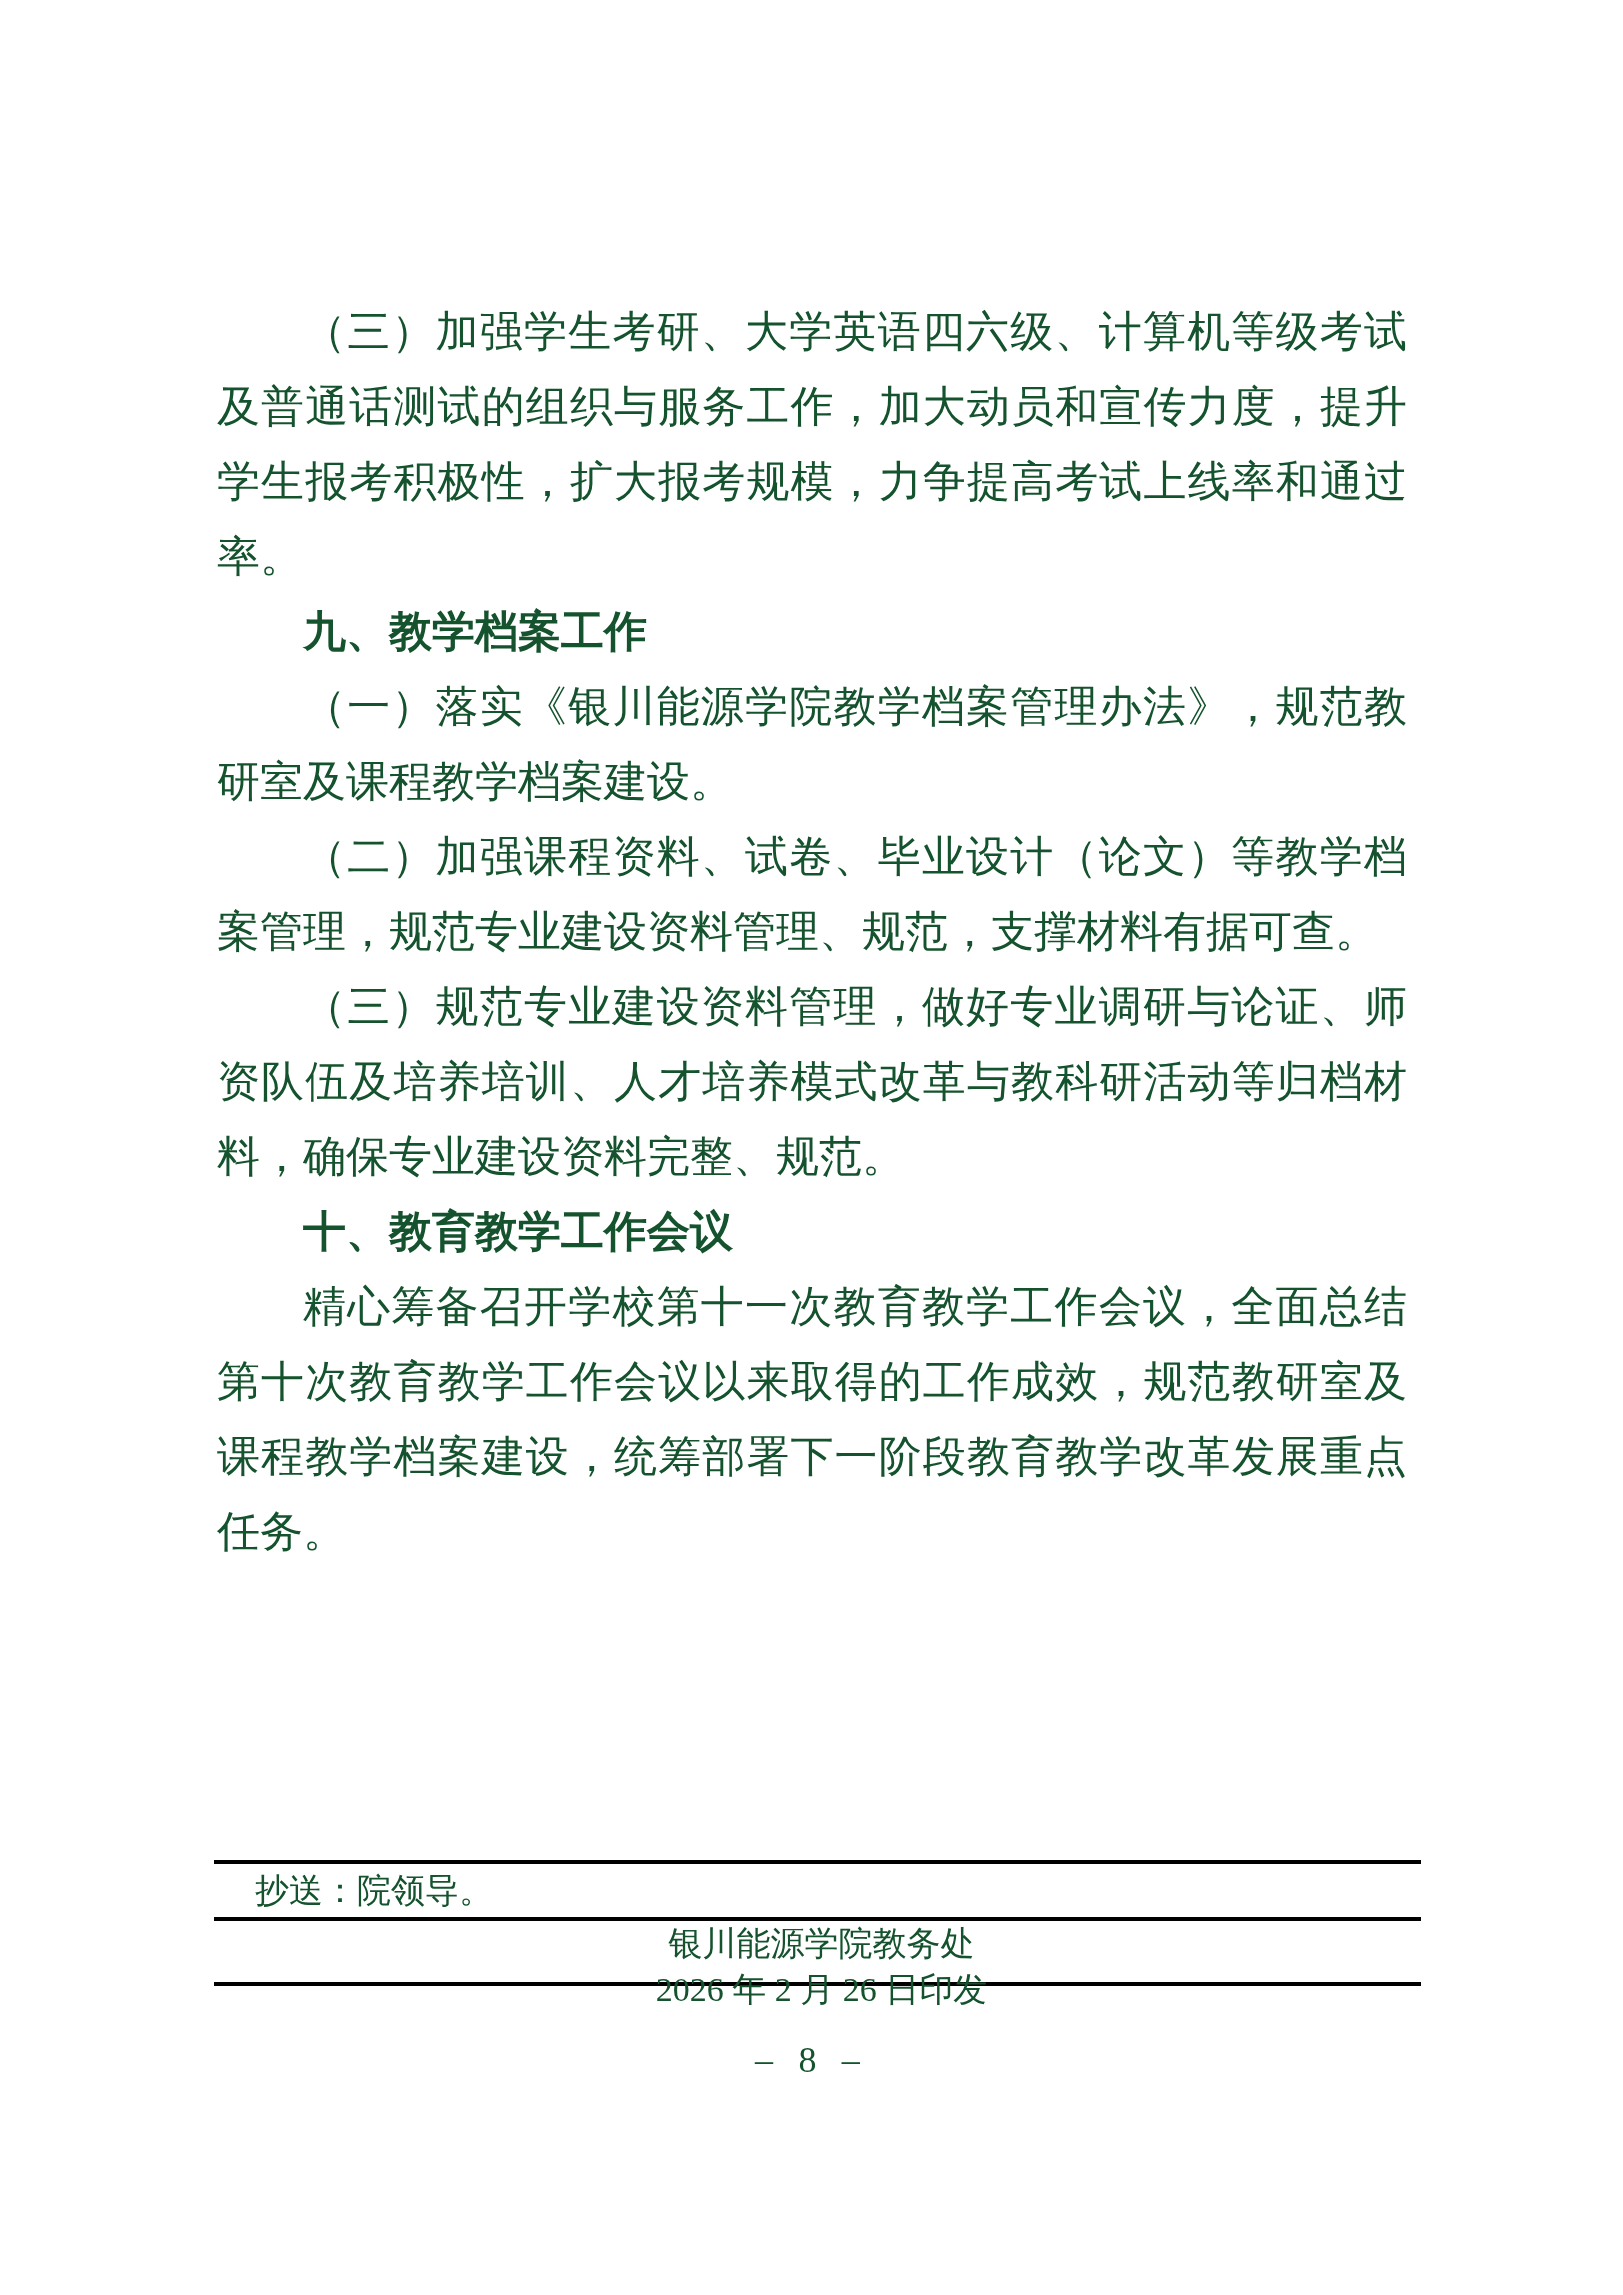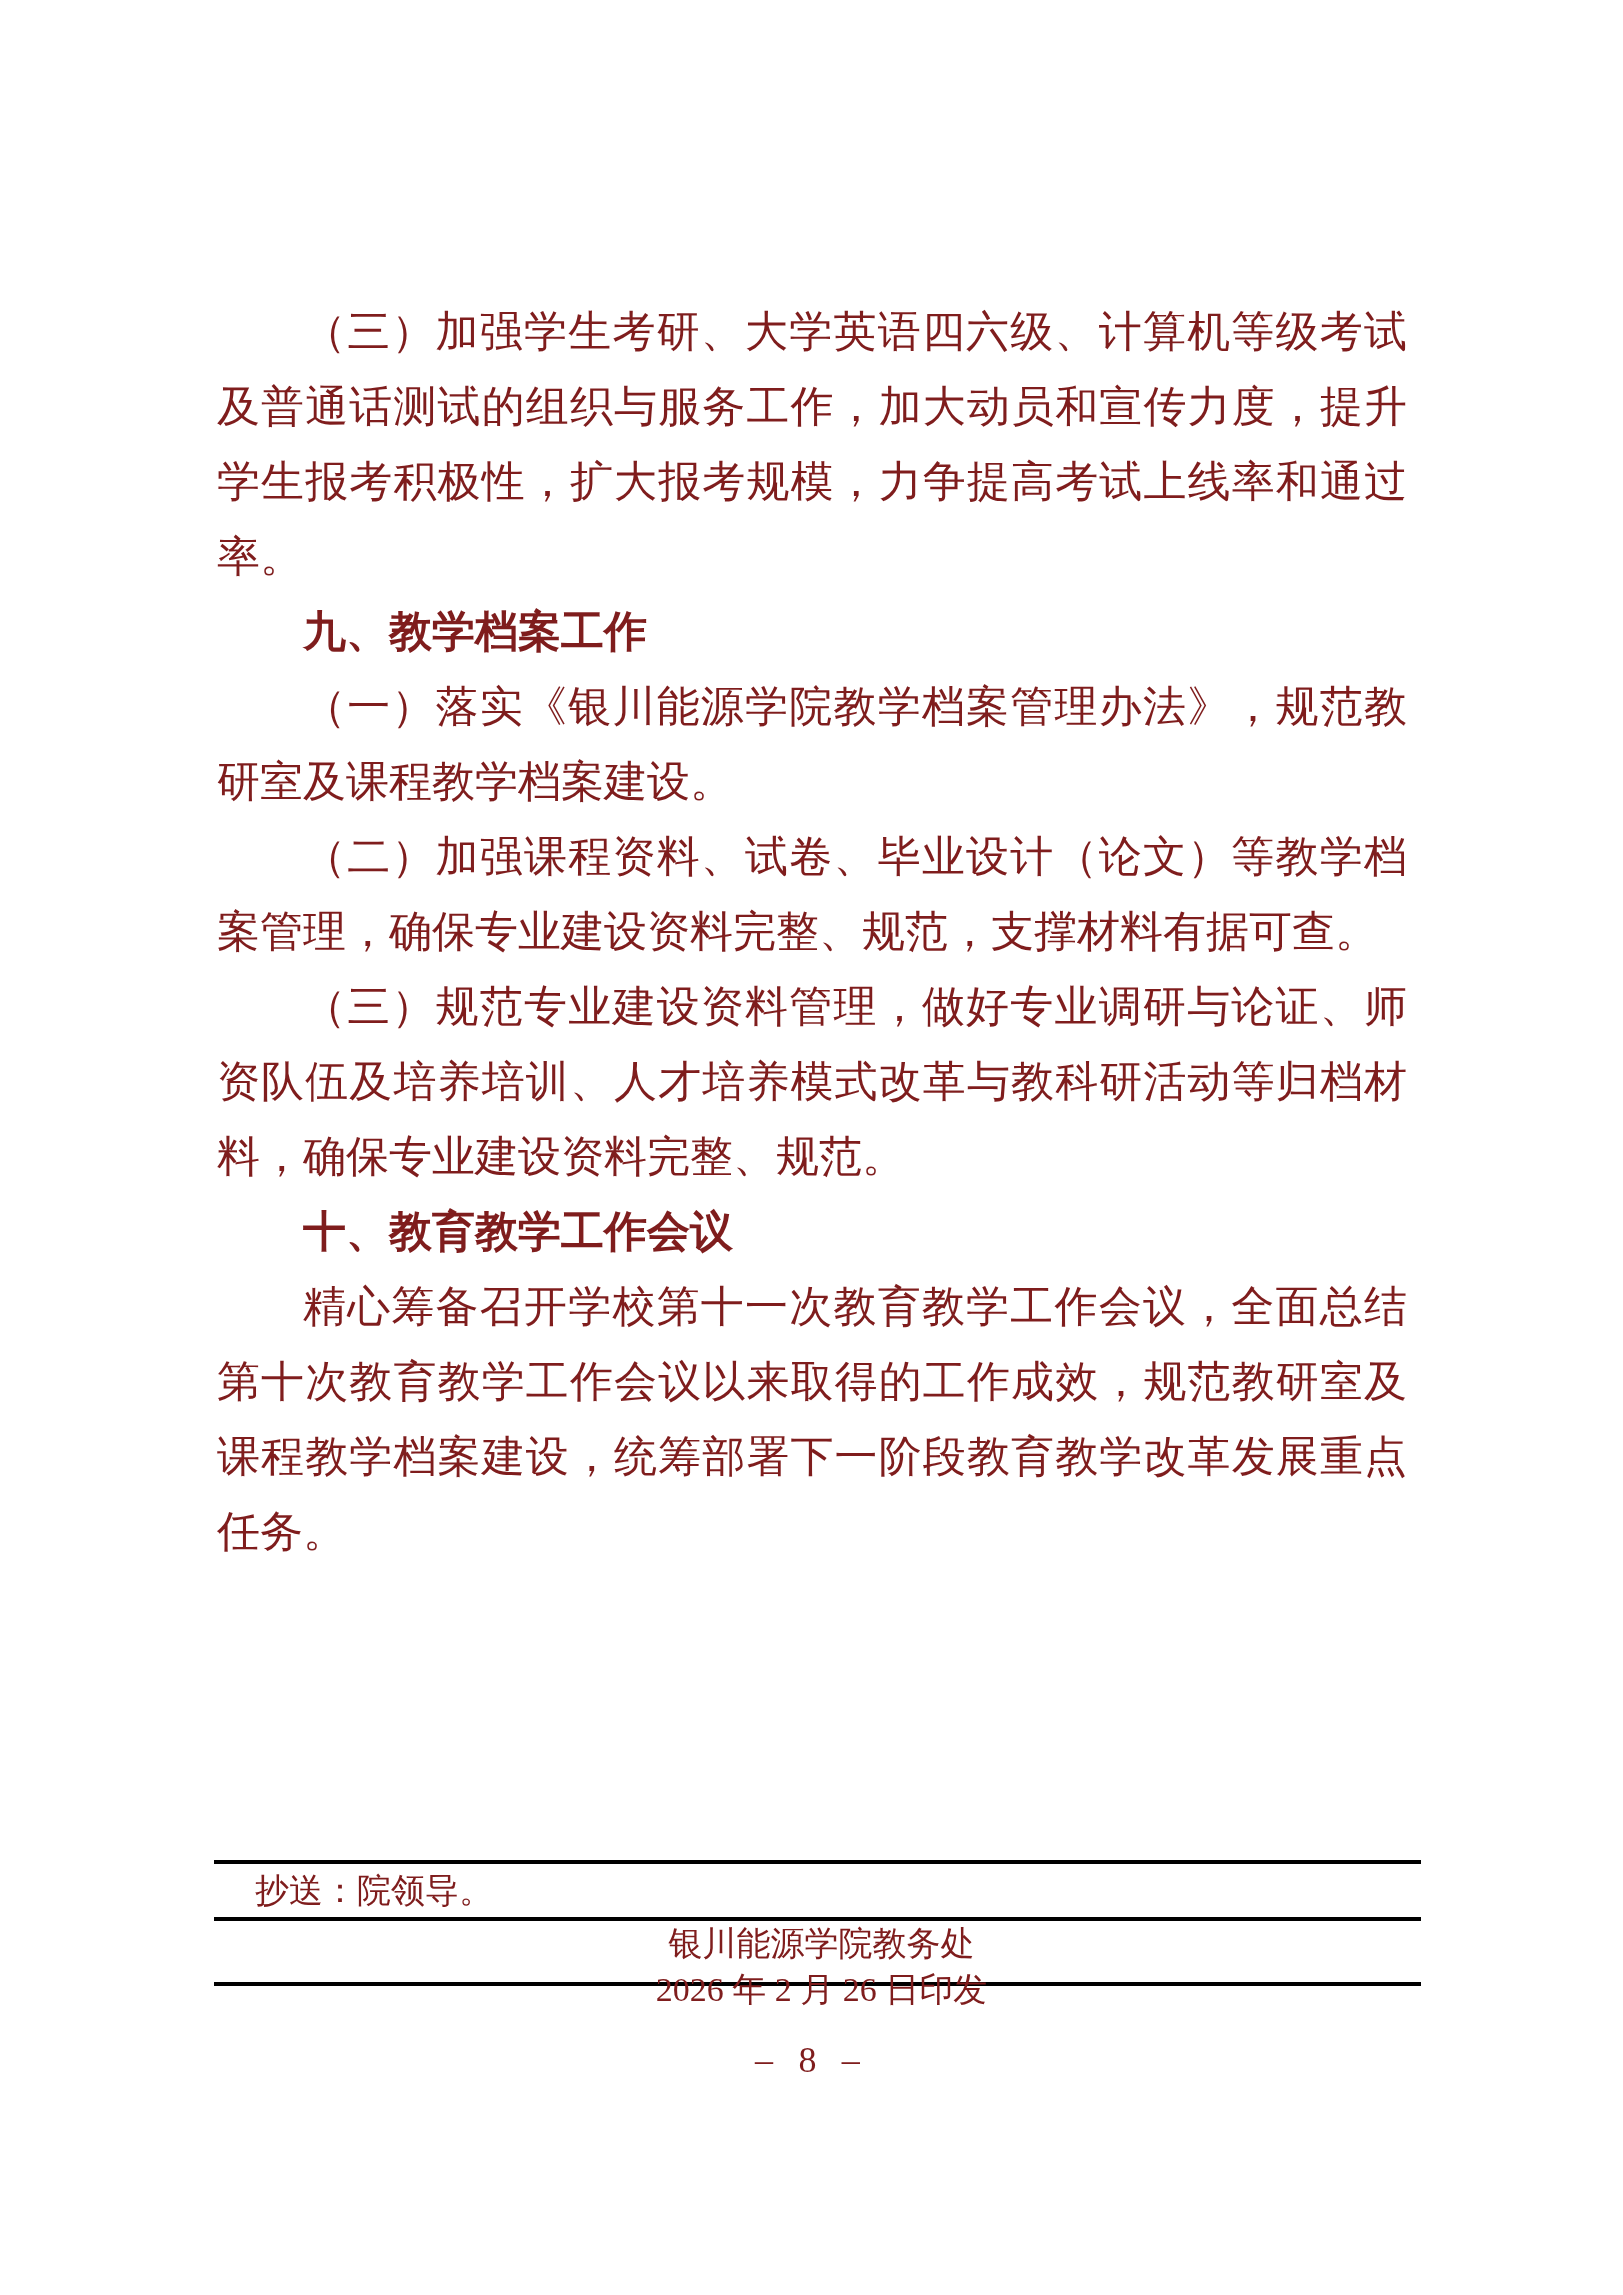--- a/index.html
+++ b/index.html
@@ -6,21 +6,21 @@
     margin: 0;
     padding: 0;
     background: #888;
   }
   .page {
     position: relative;
     width: 1623px;
     height: 2295px;
     margin: 0 auto;
     background: #ffffff;
-    color: #7f1d1d;
+    color: #14532d;
     font-family: "Liberation Serif", "DejaVu Serif", serif;
     overflow: hidden;
   }
   .body-text {
     position: absolute;
     left: 217px;
     top: 294px;
     width: 1190px;
   }
   .para {
@@ -80,21 +80,21 @@
 </style>
 </head>
 <body>
 
 <div class="page">
 
   <main class="body-text">
     <p class="para">（三）加强学生考研、大学英语四六级、计算机等级考试及普通话测试的组织与服务工作，加大动员和宣传力度，提升学生报考积极性，扩大报考规模，力争提高考试上线率和通过率。</p>
     <h2 class="heading">九、教学档案工作</h2>
     <p class="para">（一）落实《银川能源学院教学档案管理办法》，规范教研室及课程教学档案建设。</p>
-    <p class="para">（二）加强课程资料、试卷、毕业设计（论文）等教学档案管理，确保专业建设资料完整、规范，支撑材料有据可查。</p>
+    <p class="para">（二）加强课程资料、试卷、毕业设计（论文）等教学档案管理，规范专业建设资料管理、规范，支撑材料有据可查。</p>
     <p class="para">（三）规范专业建设资料管理，做好专业调研与论证、师资队伍及培养培训、人才培养模式改革与教科研活动等归档材料，确保专业建设资料完整、规范。</p>
     <h2 class="heading">十、教育教学工作会议</h2>
     <p class="para">精心筹备召开学校第十一次教育教学工作会议，全面总结第十次教育教学工作会议以来取得的工作成效，规范教研室及课程教学档案建设，统筹部署下一阶段教育教学改革发展重点任务。</p>
   </main>
 
   <footer class="doc-footer">
     <div class="cc-row">
       <span>抄送：院领导。</span>
     </div>
     <div class="issue-row">

